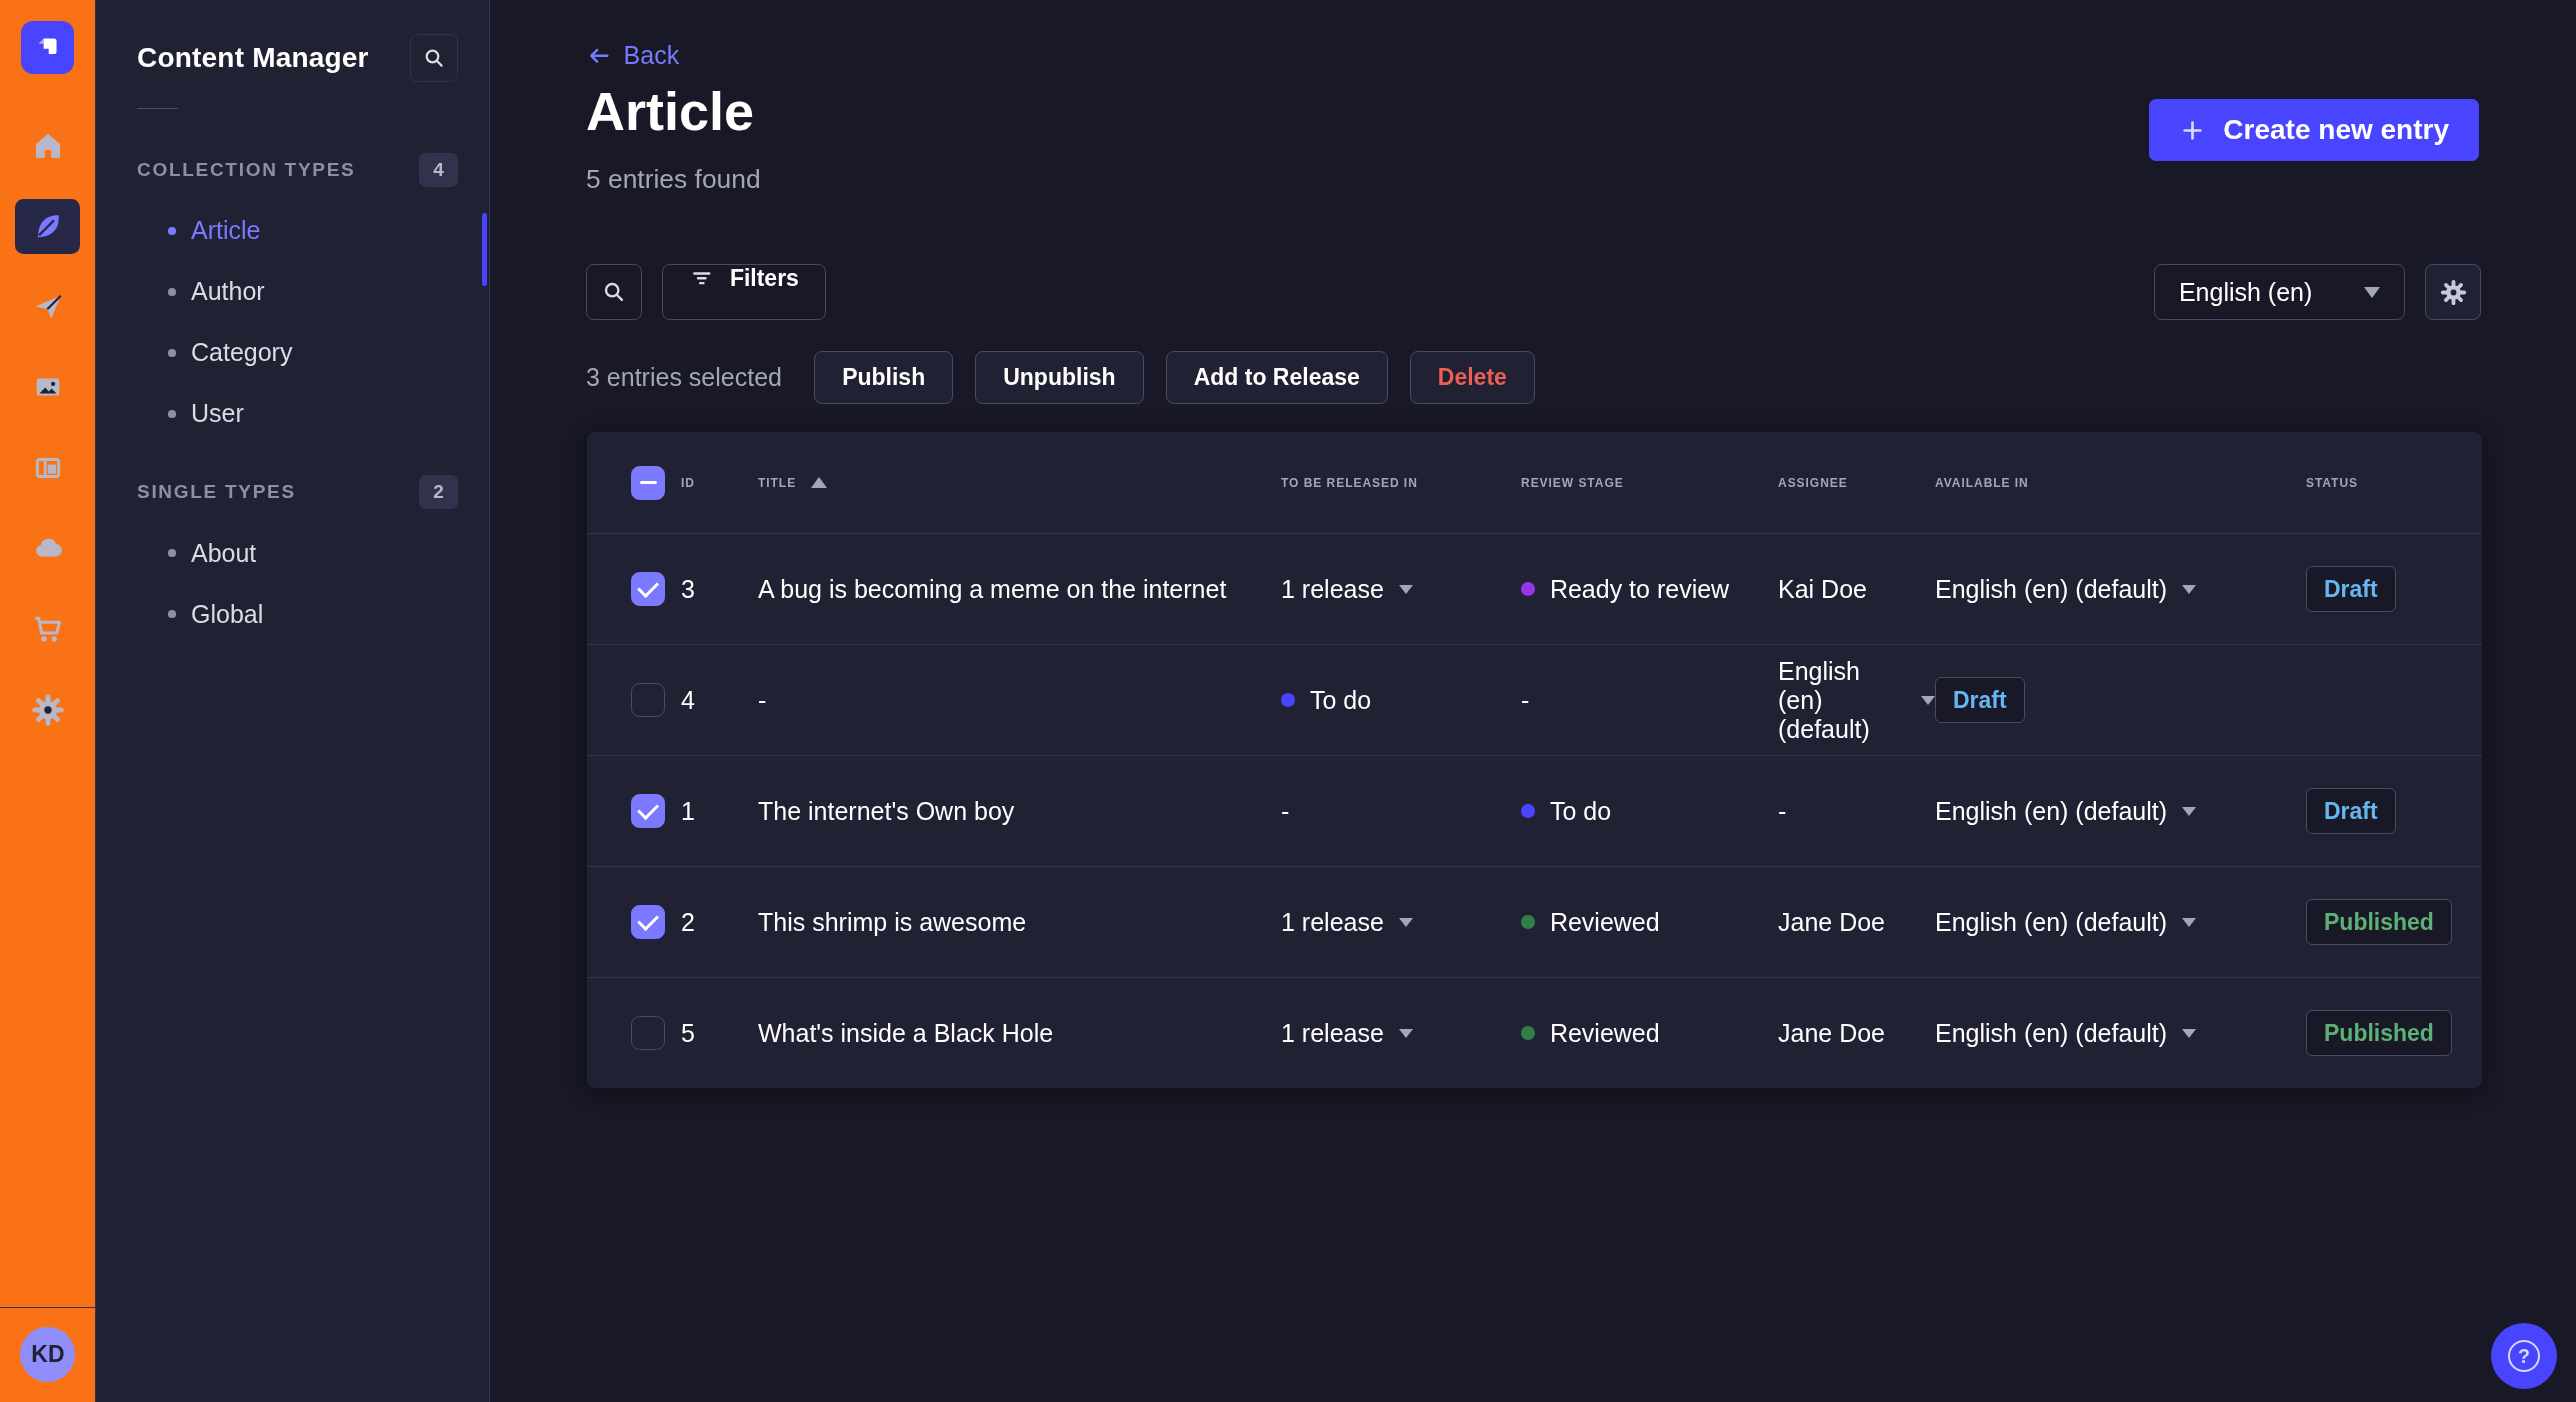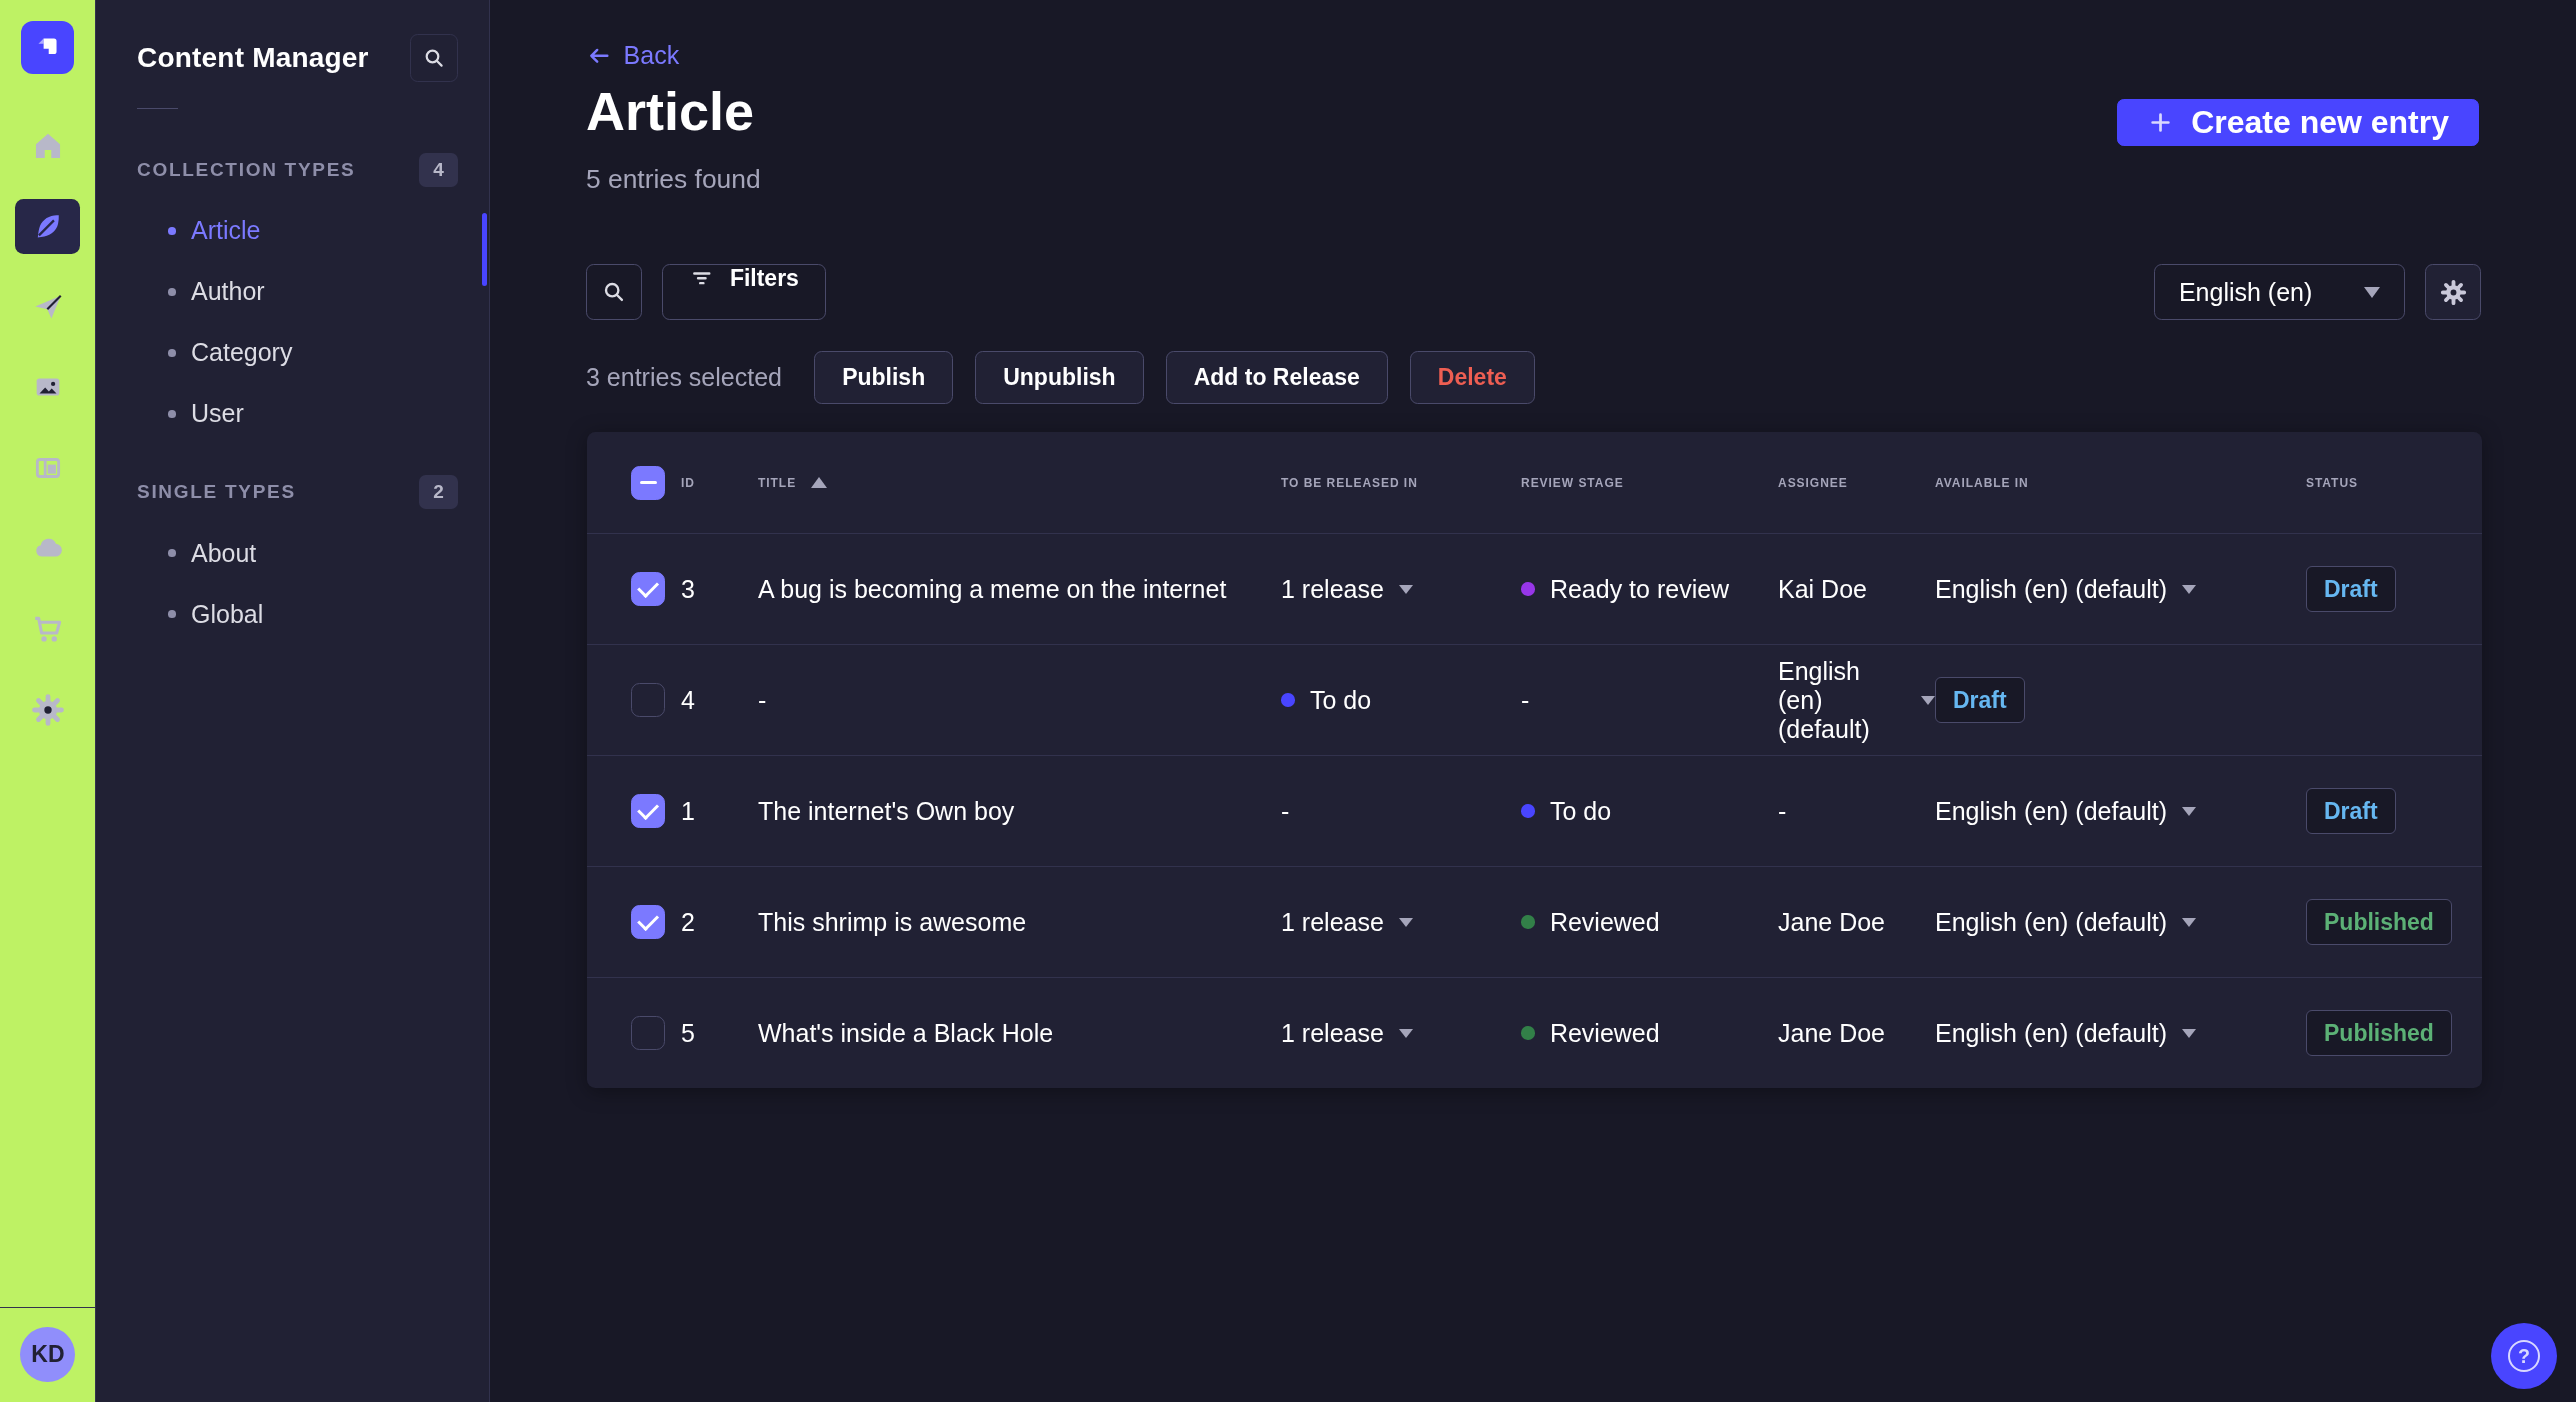--- a/index.html
+++ b/index.html
@@ -3,21 +3,21 @@
 <meta charset="utf-8">
 <style>
   * { margin:0; padding:0; box-sizing:border-box; }
   html,body { width:2576px; height:1402px; }
   body {
     position:relative; overflow:hidden;
     background:#181826; color:#fff;
     font-family:"Liberation Sans", sans-serif;
   }
   
-  .rail { position:absolute; left:0; top:0; bottom:0; width:96px; background:#bef264; border-right:0.9px solid #32324d; z-index:3; }
+  .rail { position:absolute; left:0; top:0; bottom:0; width:96px; background:#f97316; border-right:0.9px solid #32324d; z-index:3; }
   .logo { position:absolute; left:21px; top:21px; width:53px; height:53px; border-radius:12px; background:#4945ff; display:flex; align-items:center; justify-content:center; cursor:pointer; }
   .rail-icons { position:absolute; top:118px; left:0; width:95px; display:flex; flex-direction:column; align-items:center; gap:25.6px; }
   .rail-item { width:65px; height:55px; border-radius:8.5px; display:flex; align-items:center; justify-content:center; cursor:pointer; }
   .rail-item.active { background:#272748; }
   .rail-divider { position:absolute; top:1307px; left:0; width:95px; border-top:0.9px solid #32324d; }
   .avatar { position:absolute; left:20.4px; top:1327px; width:55px; height:55px; border-radius:50%; background:#908efb; color:#212134; font-weight:700; font-size:23px; display:flex; align-items:center; justify-content:center; cursor:pointer; }
   
   .subnav { position:absolute; left:96px; top:0; bottom:0; width:394px; background:#212134; border-right:0.9px solid #32324d; z-index:2; }
   .subnav-header { display:flex; align-items:center; justify-content:space-between; padding:34px 31px 0 41px;gap:9px; }
   .subnav-title { font-size:28px; font-weight:700; color:#ffffff; letter-spacing:0.2px; }
@@ -30,21 +30,21 @@
   .subnav-item { height:61px; display:flex; align-items:center; padding-left:72px; cursor:pointer; font-size:25px; color:#dcdce4; }
   .subnav-item .bullet { width:7.7px; height:7.7px; border-radius:50%; background:#8e8ea9; margin-right:15.3px; flex:none; }
   .subnav-item.active { color:#7b79ff; }
   .subnav-item.active .bullet { background:#7b79ff; }
   .scroll-indicator { position:absolute; right:1.7px; top:213px; width:5.1px; height:73px; border-radius:2.6px; background:#4945ff; }
   
   .main { position:absolute; left:491px; top:0; right:0; bottom:0; }
   .back-link { position:absolute; left:95px; top:41px; display:flex; align-items:center; gap:12px; color:#7b79ff; font-size:25px; font-weight:500; cursor:pointer; }
   .page-title { position:absolute; left:95px; top:80px; font-size:54px; font-weight:700; color:#ffffff; }
   .page-subtitle { position:absolute; left:95px; top:164px; font-size:26.4px; color:#a5a5ba; }
-  .create-btn { position:absolute; right:97px; top:99px; height:47px; padding:0 29px; border-radius:6.8px; background:#4945ff; border:0.9px solid #4945ff; display:flex; align-items:center; gap:17px; color:#fff; font-size:32px; font-weight:600; cursor:pointer; }
+  .create-btn { position:absolute; right:97px; top:99px; height:62px; padding:0 29px; border-radius:6.8px; background:#4945ff; border:0.9px solid #4945ff; display:flex; align-items:center; gap:17px; color:#fff; font-size:28px; font-weight:600; cursor:pointer; }
   
   .toolbar { position:absolute; left:95px; right:95px; top:264px; display:flex; justify-content:space-between; align-items:center; }
   .toolbar-left, .toolbar-right { display:flex; align-items:center; gap:20.4px; }
   .sq-btn { width:56px; height:56px; border-radius:7.7px; border:0.9px solid #4a4a6a; background:transparent; display:flex; align-items:center; justify-content:center; cursor:pointer; }
   .filters-btn { height:56px; padding:0 25.6px; border-radius:7.7px; border:0.9px solid #4a4a6a; background:transparent; display:flex; align-items:flex-start; gap:15.3px; color:#ffffff; font-size:23px; font-weight:600; cursor:pointer; }
   .locale-select { height:56px; padding:0 24px; border-radius:7.7px; border:0.9px solid #4a4a6a; background:transparent; display:flex; align-items:center; gap:36px; color:#ffffff; font-size:25px; cursor:pointer; }
   .gear-btn { width:56px; height:56px; border-radius:7.7px; border:0.9px solid #4a4a6a; background:#212134; display:flex; align-items:center; justify-content:center; cursor:pointer; }
   
   .selection-bar { position:absolute; left:95px; top:351px; display:flex; align-items:center; gap:22px; }
   .selection-text { font-size:25px; color:#a5a5ba; margin-right:10.2px; }

